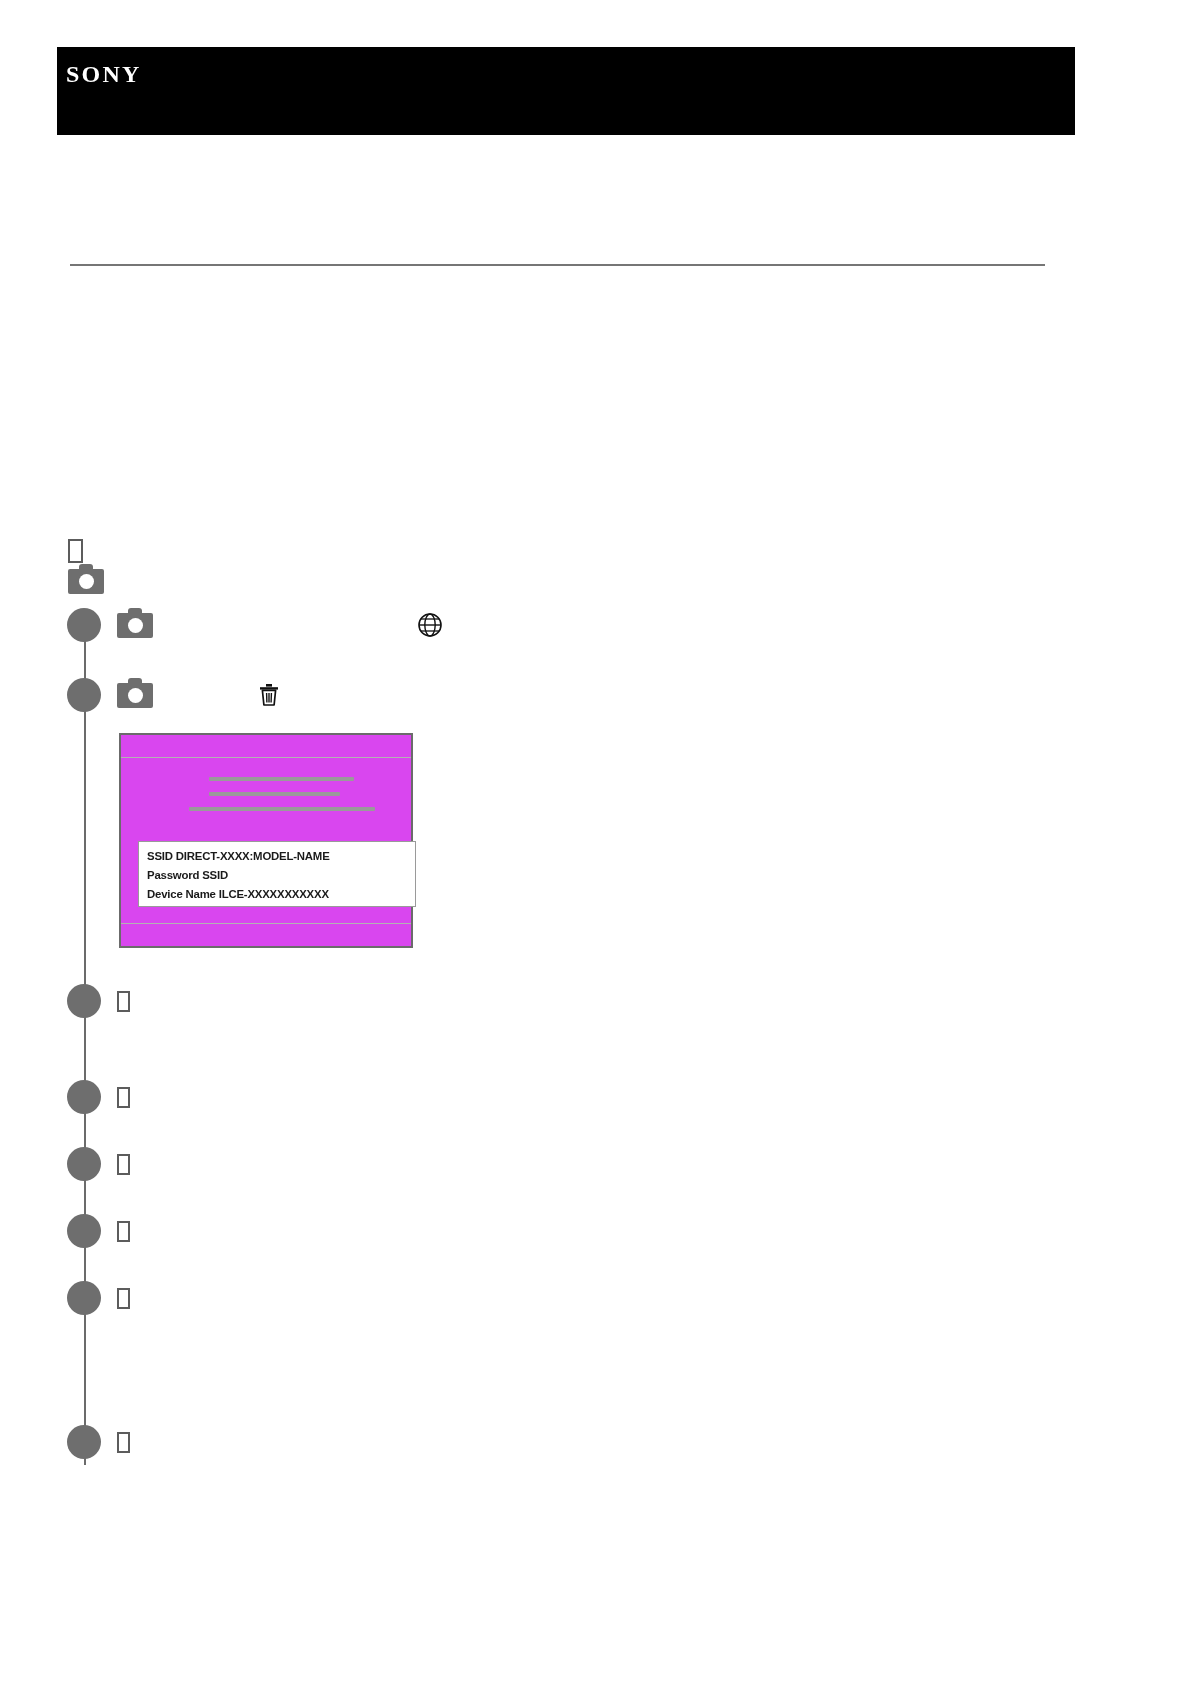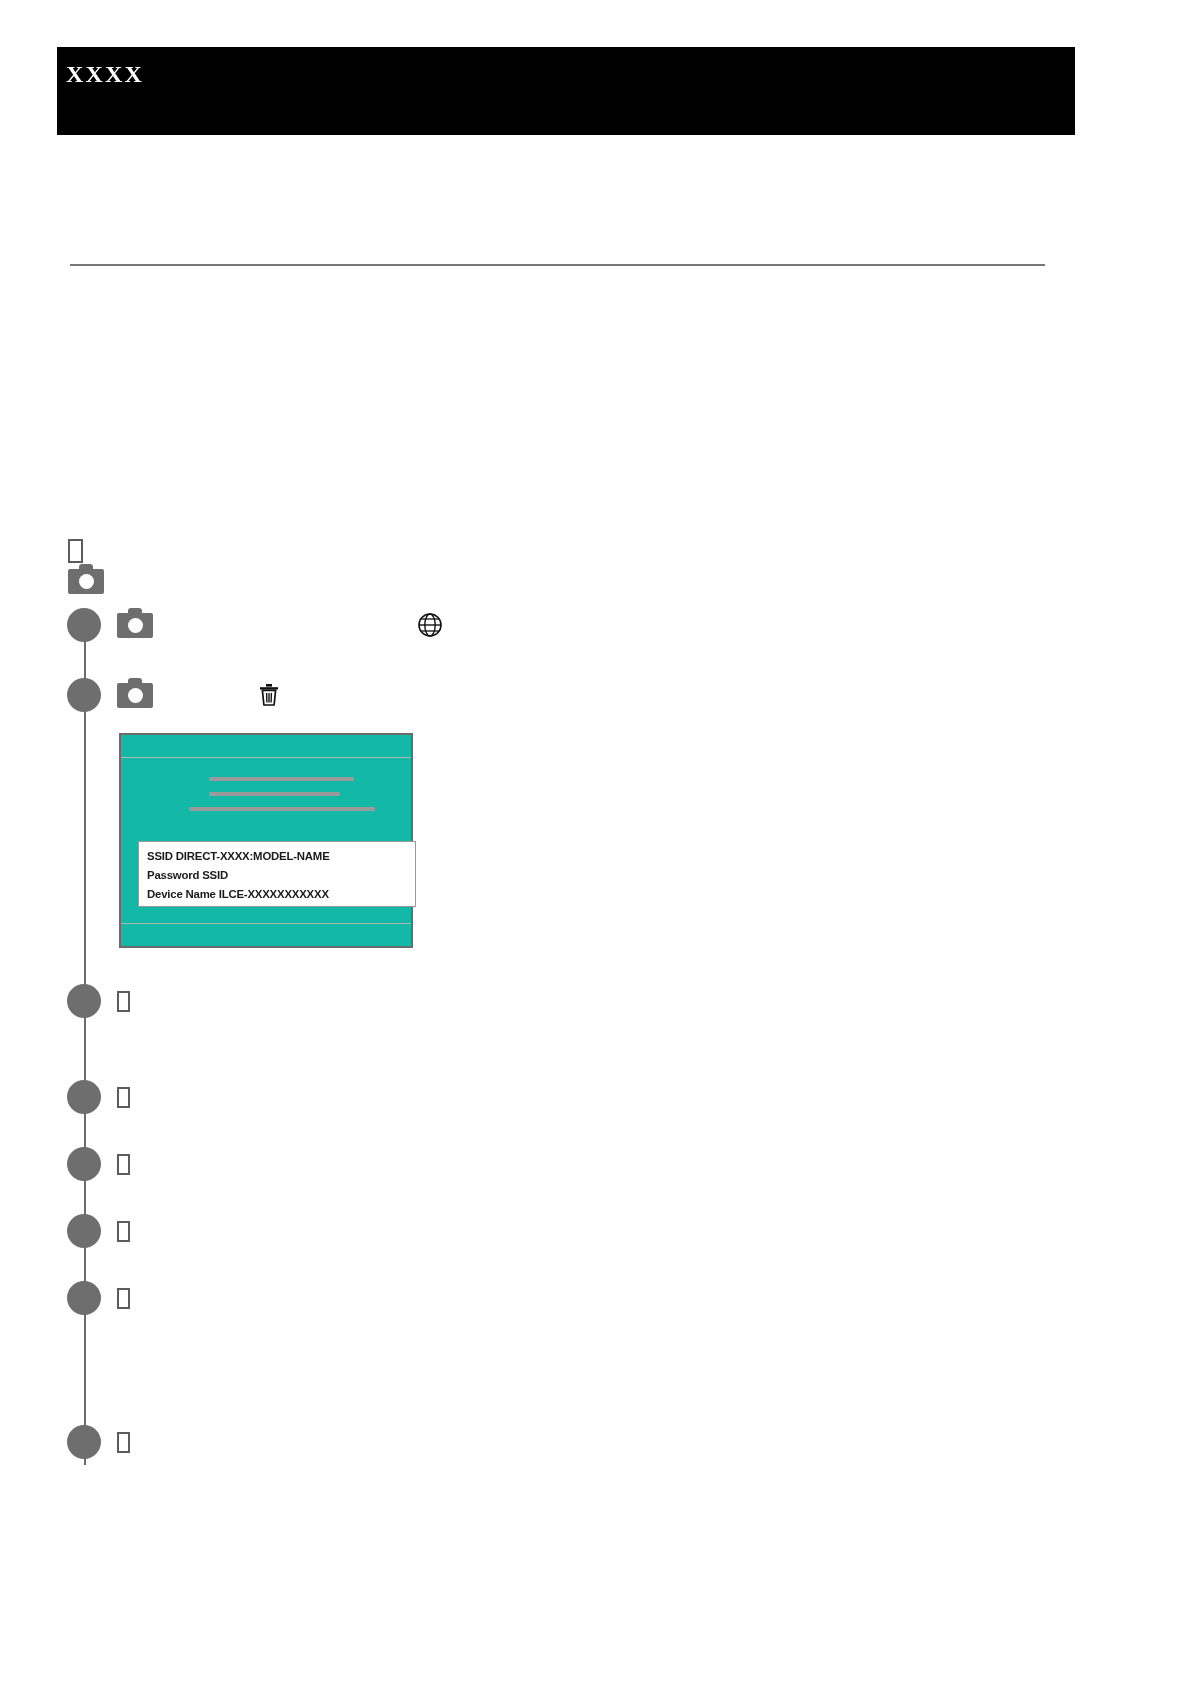--- a/index.html
+++ b/index.html
@@ -232,21 +232,21 @@
   .spacer-mid  { display: inline-block; width: 90px;  flex: 0 0 auto; }
 
   
   .illustration {
     position: absolute;
     left: 119px;
     top: 733px;
     width: 294px;
     height: 215px;
     border: 2px solid #6b6b6b;
-    background: #14b8a6;
+    background: #d946ef;
   }
   .illu-topbar {
     position: absolute;
     left: 0;
     top: 22px;
     width: 100%;
     height: 1px;
     background: #b3b3b3;
   }
   .illu-bottombar {
@@ -304,21 +304,21 @@
     font-size: 13px;
     line-height: 24px;
     color: #333;
     visibility: hidden;
   }
 </style>
 </head>
 <body>
 
 <div class="header-bar"></div>
-<div class="sony-logo">XXXX</div>
+<div class="sony-logo">SONY</div>
 
 <div class="title-area">
   <div class="doc-title"></div>
   <div class="doc-subtitle"></div>
 </div>
 <div class="title-rule"></div>
 
 <div class="intro-block">
   <div class="intro-line"></div>
   <div class="intro-line"></div>

